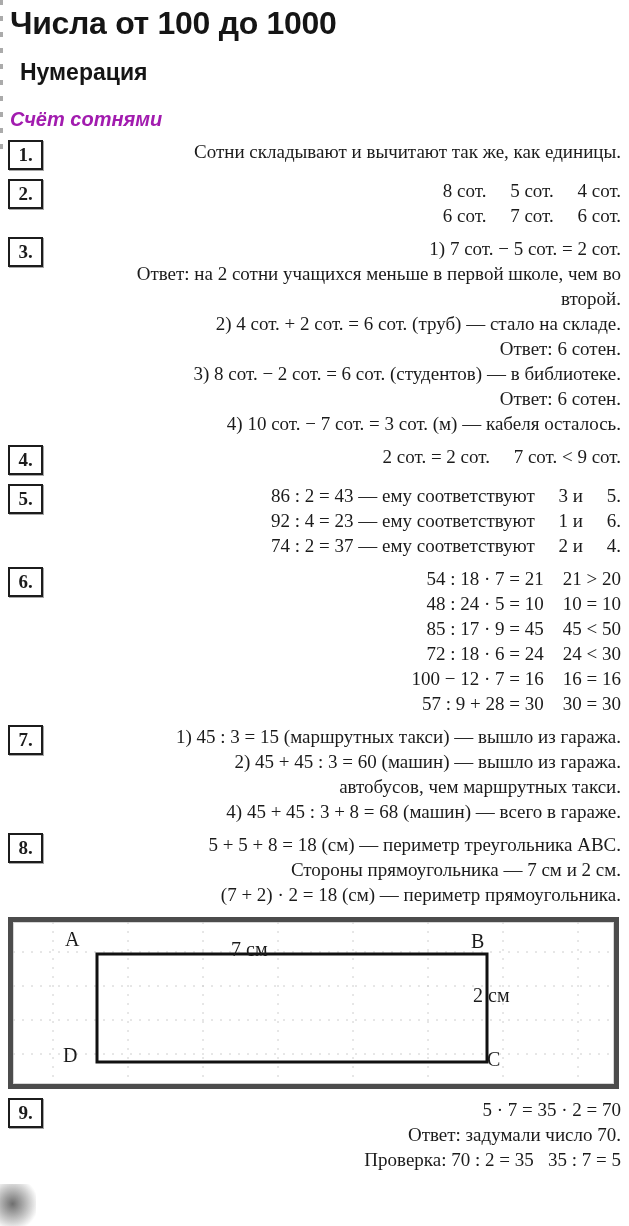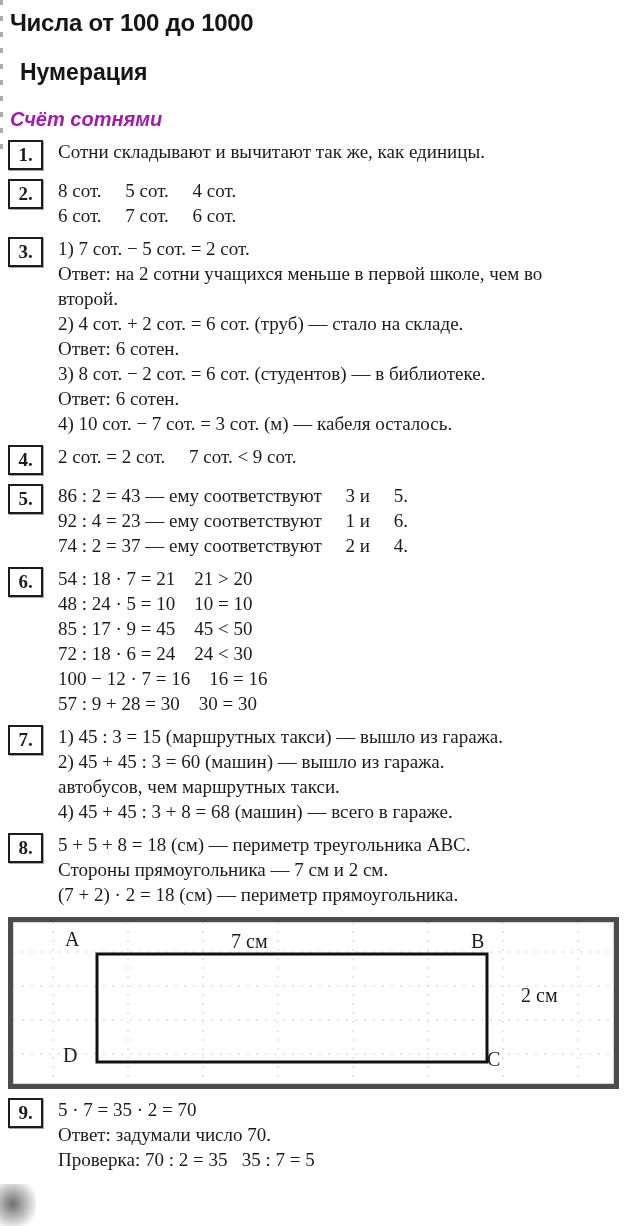--- a/index.html
+++ b/index.html
@@ -4,64 +4,64 @@
 <style>
   html,body{margin:0;padding:0;}
   body{
     width:629px;height:1226px;overflow:hidden;position:relative;
     background:#ffffff;color:#1b1b1b;
     font-family:"Liberation Serif","DejaVu Serif",serif;
   }
   .page{padding:4px 8px 0 8px;position:relative;}
   .title{
     font-family:"Liberation Sans","DejaVu Sans",sans-serif;
-    font-weight:700;font-size:24px;line-height:30px;margin:4px 0 0 2px;
+    font-weight:700;font-size:32px;line-height:30px;margin:4px 0 0 2px;
     letter-spacing:-0.3px;color:#151515;
   }
   .subtitle{
     font-family:"Liberation Sans","DejaVu Sans",sans-serif;
     font-weight:700;font-size:23px;line-height:28px;margin:20px 0 0 12px;
     color:#151515;
   }
   .section-head{
     font-family:"Liberation Sans","DejaVu Sans",sans-serif;
     font-style:italic;font-weight:600;font-size:20px;line-height:24px;
     margin:21px 0 0 2px;color:#a21caf;
   }
   .ex{display:flex;align-items:flex-start;gap:15px;margin-top:8px;}
   .badge{
     flex:none;width:31px;height:26px;margin-top:1px;
     border:2px solid #1c1c1c;background:#fff;
     display:flex;align-items:center;justify-content:center;
     font-weight:700;font-size:19px;
     box-shadow:1px 1px 0 rgba(0,0,0,.35);
   }
-  .ex-body{flex:1;min-width:0;}
+  .ex-body{flex:1;min-width:0;text-align:right;}
   .line{
     font-size:19px;line-height:25px;white-space:pre-wrap;
     color:#1b1b1b;
   }
   
   .figure-frame{
     position:relative;margin:10px 0 0 0;
     width:601px;height:162px;
     border:5px solid #4c4c4c;background:#fff;
     box-shadow:inset 0 0 0 1px rgba(90,90,90,.25);
   }
   .figure-frame svg{position:absolute;left:0;top:0;}
   .fig-label{
     position:absolute;font-size:20px;color:#1b1b1b;
     font-family:"Liberation Serif","DejaVu Serif",serif;
   }
   .lbl-a{left:52px;top:6px;}
   .lbl-b{left:458px;top:8px;}
   .lbl-d{left:50px;top:122px;}
   .lbl-c{left:474px;top:126px;}
-  .lbl-top{left:218px;top:8px;}
-  .lbl-right{left:508px;top:62px;}
+  .lbl-top{left:218px;top:16px;}
+  .lbl-right{left:460px;top:62px;}
   
   .smudge{
     position:absolute;left:0;top:1184px;width:36px;height:44px;
     background:radial-gradient(ellipse at 35% 45%, rgba(75,75,75,.8), rgba(130,130,130,.35) 55%, transparent 78%);
     filter:blur(.5px);pointer-events:none;
   }
   .edge-mark{
     position:absolute;left:0;top:0;width:3px;height:150px;
     background:repeating-linear-gradient(to bottom,#444 0 5px,transparent 5px 16px);
     opacity:.45;pointer-events:none;

